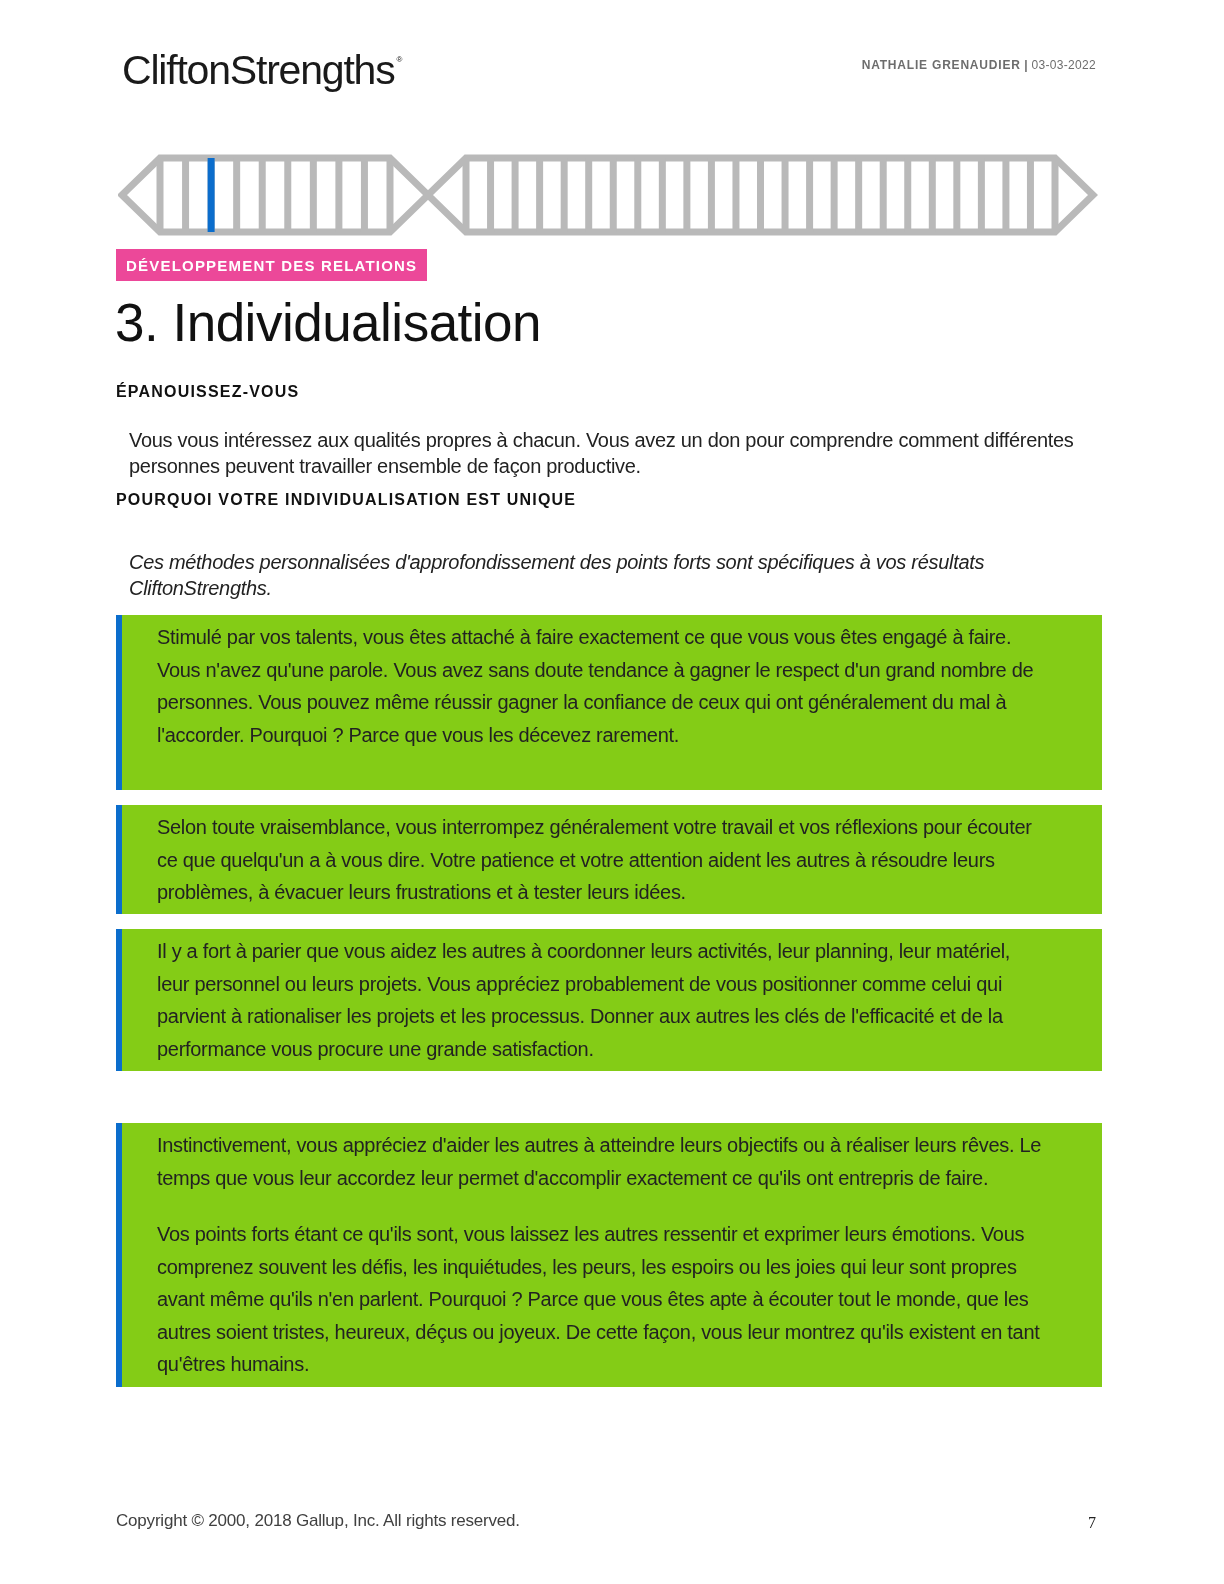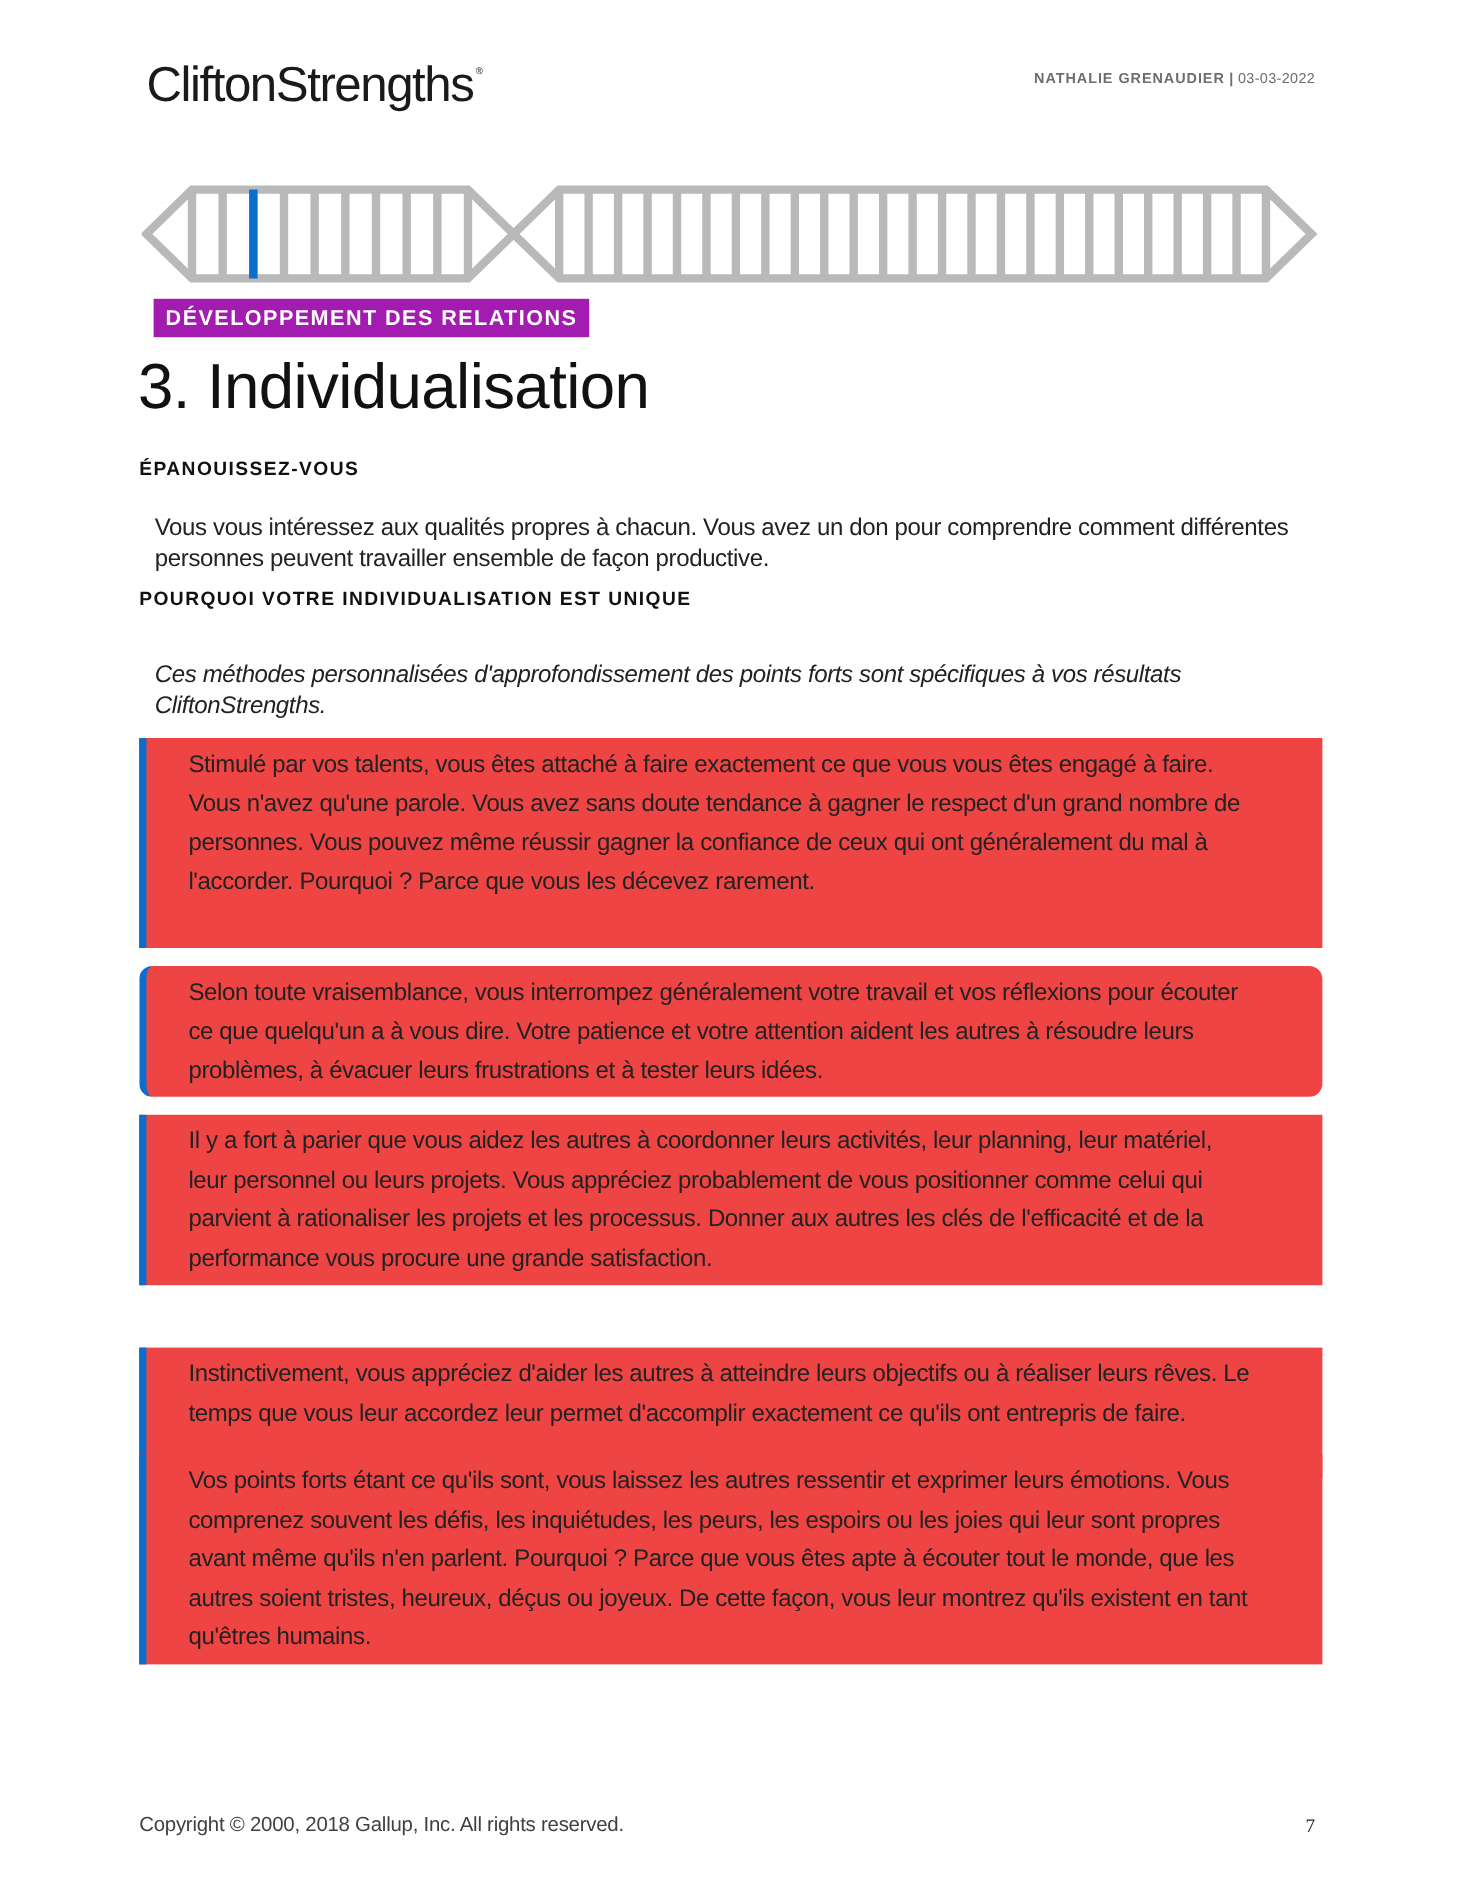--- a/index.html
+++ b/index.html
@@ -3,26 +3,26 @@
 <meta charset="utf-8">
 <style>
   html, body { margin: 0; padding: 0; background: #ffffff; }
   body { width: 1224px; height: 1584px; position: relative; font-family: "Liberation Sans", sans-serif; color: #222; overflow: hidden; }
   .logo { position: absolute; left: 122px; top: 50px; font-family: "Liberation Sans", sans-serif; font-size: 41px; letter-spacing: -1.2px; color: #1a1a1a; font-weight: 400; line-height: 1; }
   .logo sup { font-size: 8px; vertical-align: top; position: relative; top: 6px; margin-left: 2px; }
   .header-right { position: absolute; right: 128px; top: 58px; font-size: 12px; color: #6d6d6d; letter-spacing: 0.3px; }
   .header-right .name { font-weight: 700; letter-spacing: 0.8px; }
   .header-right .sep { font-weight: 700; }
   .ribbon { position: absolute; left: 118px; top: 154px; width: 980px; height: 82px; }
-  .badge { position: absolute; left: 128px; top: 249px; height: 32px; background: #a21caf; color: #fff; font-weight: 700; font-size: 18px; letter-spacing: 1.2px; padding: 0 10px; line-height: 33px; }
+  .badge { position: absolute; left: 116px; top: 249px; height: 32px; background: #ec4899; color: #fff; font-weight: 700; font-size: 15px; letter-spacing: 1.2px; padding: 0 10px; line-height: 33px; }
   .title { position: absolute; left: 115px; top: 292px; font-size: 53px; font-weight: 400; color: #111; letter-spacing: -0.5px; margin: 0; }
   .section-heading { position: absolute; left: 116px; font-size: 16px; font-weight: 700; letter-spacing: 1.2px; color: #111; margin: 0; }
   .lead { position: absolute; left: 116px; width: 990px; font-size: 20px; line-height: 26px; color: #222; margin: 13px; letter-spacing: -0.3px; }
   .lead.italic { font-style: italic; }
-  .card { position: absolute; left: 116px; width: 986px; background: #ef4444; border-left: 6px solid #0b6dcc; box-sizing: border-box; padding: 6px 60px 8px 35px; font-size: 20px; line-height: 32.6px; color: #222; letter-spacing: -0.3px; }
+  .card { position: absolute; left: 116px; width: 986px; background: #84cc16; border-left: 6px solid #0b6dcc; box-sizing: border-box; padding: 6px 60px 8px 35px; font-size: 20px; line-height: 32.6px; color: #222; letter-spacing: -0.3px; }
   .footer-left { position: absolute; left: 116px; top: 1511px; font-size: 17px; color: #404040; letter-spacing: -0.2px; }
   .footer-right { position: absolute; right: 128px; top: 1514px; font-size: 16px; font-family: "Liberation Serif", serif; color: #222; }
 </style>
 </head>
 <body>
 
 <div class="logo"><span>CliftonStrengths</span><sup>®</sup></div>
 
 <div class="header-right"><span class="name">NATHALIE GRENAUDIER</span><span class="sep"> | </span><span>03-03-2022</span></div>
 
@@ -75,19 +75,19 @@
 
 <h1 class="title">3. Individualisation</h1>
 
 <h2 class="section-heading" style="top:383px;">ÉPANOUISSEZ-VOUS</h2>
 <p class="lead" style="top:414px;">Vous vous intéressez aux qualités propres à chacun. Vous avez un don pour comprendre comment différentes personnes peuvent travailler ensemble de façon productive.</p>
 
 <h2 class="section-heading" style="top:491px;">POURQUOI VOTRE INDIVIDUALISATION EST UNIQUE</h2>
 <p class="lead italic" style="top:536px;">Ces méthodes personnalisées d'approfondissement des points forts sont spécifiques à vos résultats CliftonStrengths.</p>
 
 <div class="card" style="top:615px; height:175px;">Stimulé par vos talents, vous êtes attaché à faire exactement ce que vous vous êtes engagé à faire. Vous n'avez qu'une parole. Vous avez sans doute tendance à gagner le respect d'un grand nombre de personnes. Vous pouvez même réussir gagner la confiance de ceux qui ont généralement du mal à l'accorder. Pourquoi ? Parce que vous les décevez rarement.</div>
-<div class="card" style="top:805px; height:109px;border-radius:11px;">Selon toute vraisemblance, vous interrompez généralement votre travail et vos réflexions pour écouter ce que quelqu'un a à vous dire. Votre patience et votre attention aident les autres à résoudre leurs problèmes, à évacuer leurs frustrations et à tester leurs idées.</div>
+<div class="card" style="top:805px; height:109px;">Selon toute vraisemblance, vous interrompez généralement votre travail et vos réflexions pour écouter ce que quelqu'un a à vous dire. Votre patience et votre attention aident les autres à résoudre leurs problèmes, à évacuer leurs frustrations et à tester leurs idées.</div>
 <div class="card" style="top:929px; height:142px;">Il y a fort à parier que vous aidez les autres à coordonner leurs activités, leur planning, leur matériel, leur personnel ou leurs projets. Vous appréciez probablement de vous positionner comme celui qui parvient à rationaliser les projets et les processus. Donner aux autres les clés de l'efficacité et de la performance vous procure une grande satisfaction.</div>
 <div class="card" style="top:1087px; height:109px;margin-top:36px;">Instinctivement, vous appréciez d'aider les autres à atteindre leurs objectifs ou à réaliser leurs rêves. Le temps que vous leur accordez leur permet d'accomplir exactement ce qu'ils ont entrepris de faire.</div>
 <div class="card" style="top:1212px; height:175px;">Vos points forts étant ce qu'ils sont, vous laissez les autres ressentir et exprimer leurs émotions. Vous comprenez souvent les défis, les inquiétudes, les peurs, les espoirs ou les joies qui leur sont propres avant même qu'ils n'en parlent. Pourquoi ? Parce que vous êtes apte à écouter tout le monde, que les autres soient tristes, heureux, déçus ou joyeux. De cette façon, vous leur montrez qu'ils existent en tant qu'êtres humains.</div>
 
 <div class="footer-left">Copyright © 2000, 2018 Gallup, Inc. All rights reserved.</div>
 <div class="footer-right">7</div>
 
 </body></html>

